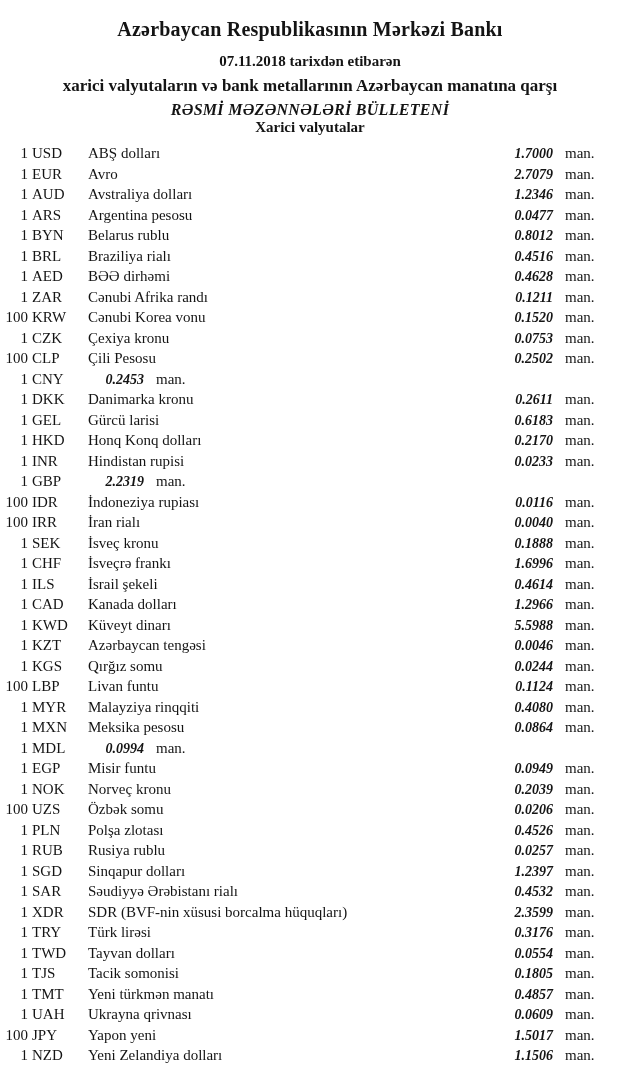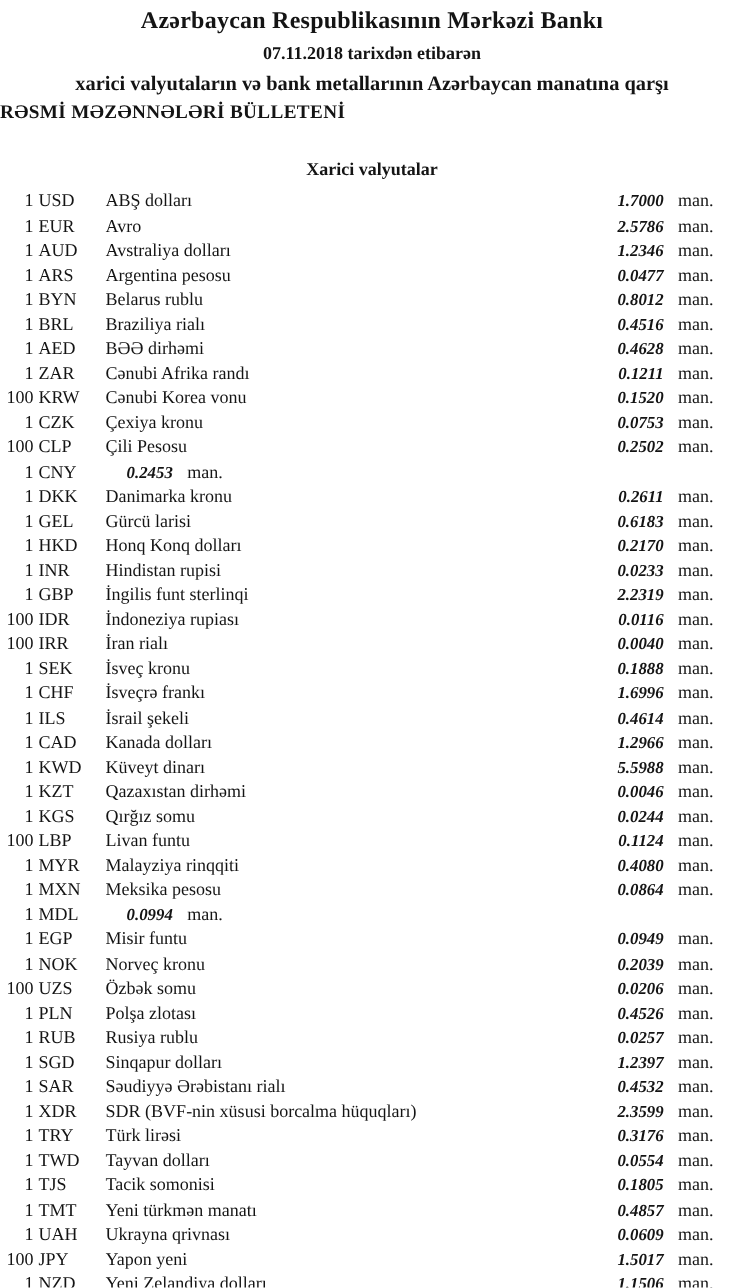--- a/index.html
+++ b/index.html
@@ -5,26 +5,26 @@
   html,body{margin:0;padding:0;}
   body{
     width:620px;height:1073px;
     background:#ffffff;color:#141414;
     font-family:"Liberation Serif","DejaVu Serif",serif;
     overflow:hidden;
   }
   .page{padding-top:6px;}
   .bank-name{
     font-size:20px;font-weight:bold;text-align:center;
-    letter-spacing:.2px;margin:0;
+    letter-spacing:.2px;margin:12px;
   }
   .date-line{font-size:15px;font-weight:bold;text-align:center;margin-top:8px;}
   .subject-line{font-size:17px;font-weight:bold;text-align:center;margin-top:6px;}
-  .bulletin-title{font-size:16px;font-weight:bold;text-align:left;margin-top:5px;letter-spacing:.3px;}
-  .section-title{font-size:15px;font-weight:bold;text-align:center;margin-top:31px;}
+  .bulletin-title{font-size:16px;font-weight:bold;text-align:center;margin-top:5px;letter-spacing:.3px;font-style:italic;}
+  .section-title{font-size:15px;font-weight:bold;text-align:center;}
   .rates-table{margin-top:7px;}
   .row{
     display:flex;align-items:baseline;
     height:20.5px;line-height:20.5px;
     font-size:15px;white-space:nowrap;
     padding-right:14px;
   }
   .qty{flex:none;width:28px;text-align:right;}
   .code{flex:none;width:50px;text-align:left;margin-left:4px;}
   .name{flex:1;margin-left:6px;overflow:hidden;}
@@ -47,21 +47,21 @@
         <span class="qty">1</span>
         <span class="code">USD</span>
         <span class="name">ABŞ dolları</span>
         <span class="rate">1.7000</span>
         <span class="unit">man.</span>
       </div>
       <div class="row">
         <span class="qty">1</span>
         <span class="code">EUR</span>
         <span class="name">Avro</span>
-        <span class="rate">2.5786</span>
+        <span class="rate">2.7079</span>
         <span class="unit">man.</span>
       </div>
       <div class="row">
         <span class="qty">1</span>
         <span class="code">AUD</span>
         <span class="name">Avstraliya dolları</span>
         <span class="rate">1.2346</span>
         <span class="unit">man.</span>
       </div>
       <div class="row">
@@ -150,21 +150,20 @@
       <div class="row">
         <span class="qty">1</span>
         <span class="code">INR</span>
         <span class="name">Hindistan rupisi</span>
         <span class="rate">0.0233</span>
         <span class="unit">man.</span>
       </div>
       <div class="row">
         <span class="qty">1</span>
         <span class="code">GBP</span>
-        <span class="name">İngilis funt sterlinqi</span>
         <span class="rate">2.2319</span>
         <span class="unit">man.</span>
       </div>
       <div class="row">
         <span class="qty">100</span>
         <span class="code">IDR</span>
         <span class="name">İndoneziya rupiası</span>
         <span class="rate">0.0116</span>
         <span class="unit">man.</span>
       </div>
@@ -206,21 +205,21 @@
       <div class="row">
         <span class="qty">1</span>
         <span class="code">KWD</span>
         <span class="name">Küveyt dinarı</span>
         <span class="rate">5.5988</span>
         <span class="unit">man.</span>
       </div>
       <div class="row">
         <span class="qty">1</span>
         <span class="code">KZT</span>
-        <span class="name">Qazaxıstan dirhəmi</span>
+        <span class="name">Azərbaycan tengəsi</span>
         <span class="rate">0.0046</span>
         <span class="unit">man.</span>
       </div>
       <div class="row">
         <span class="qty">1</span>
         <span class="code">KGS</span>
         <span class="name">Qırğız somu</span>
         <span class="rate">0.0244</span>
         <span class="unit">man.</span>
       </div>

